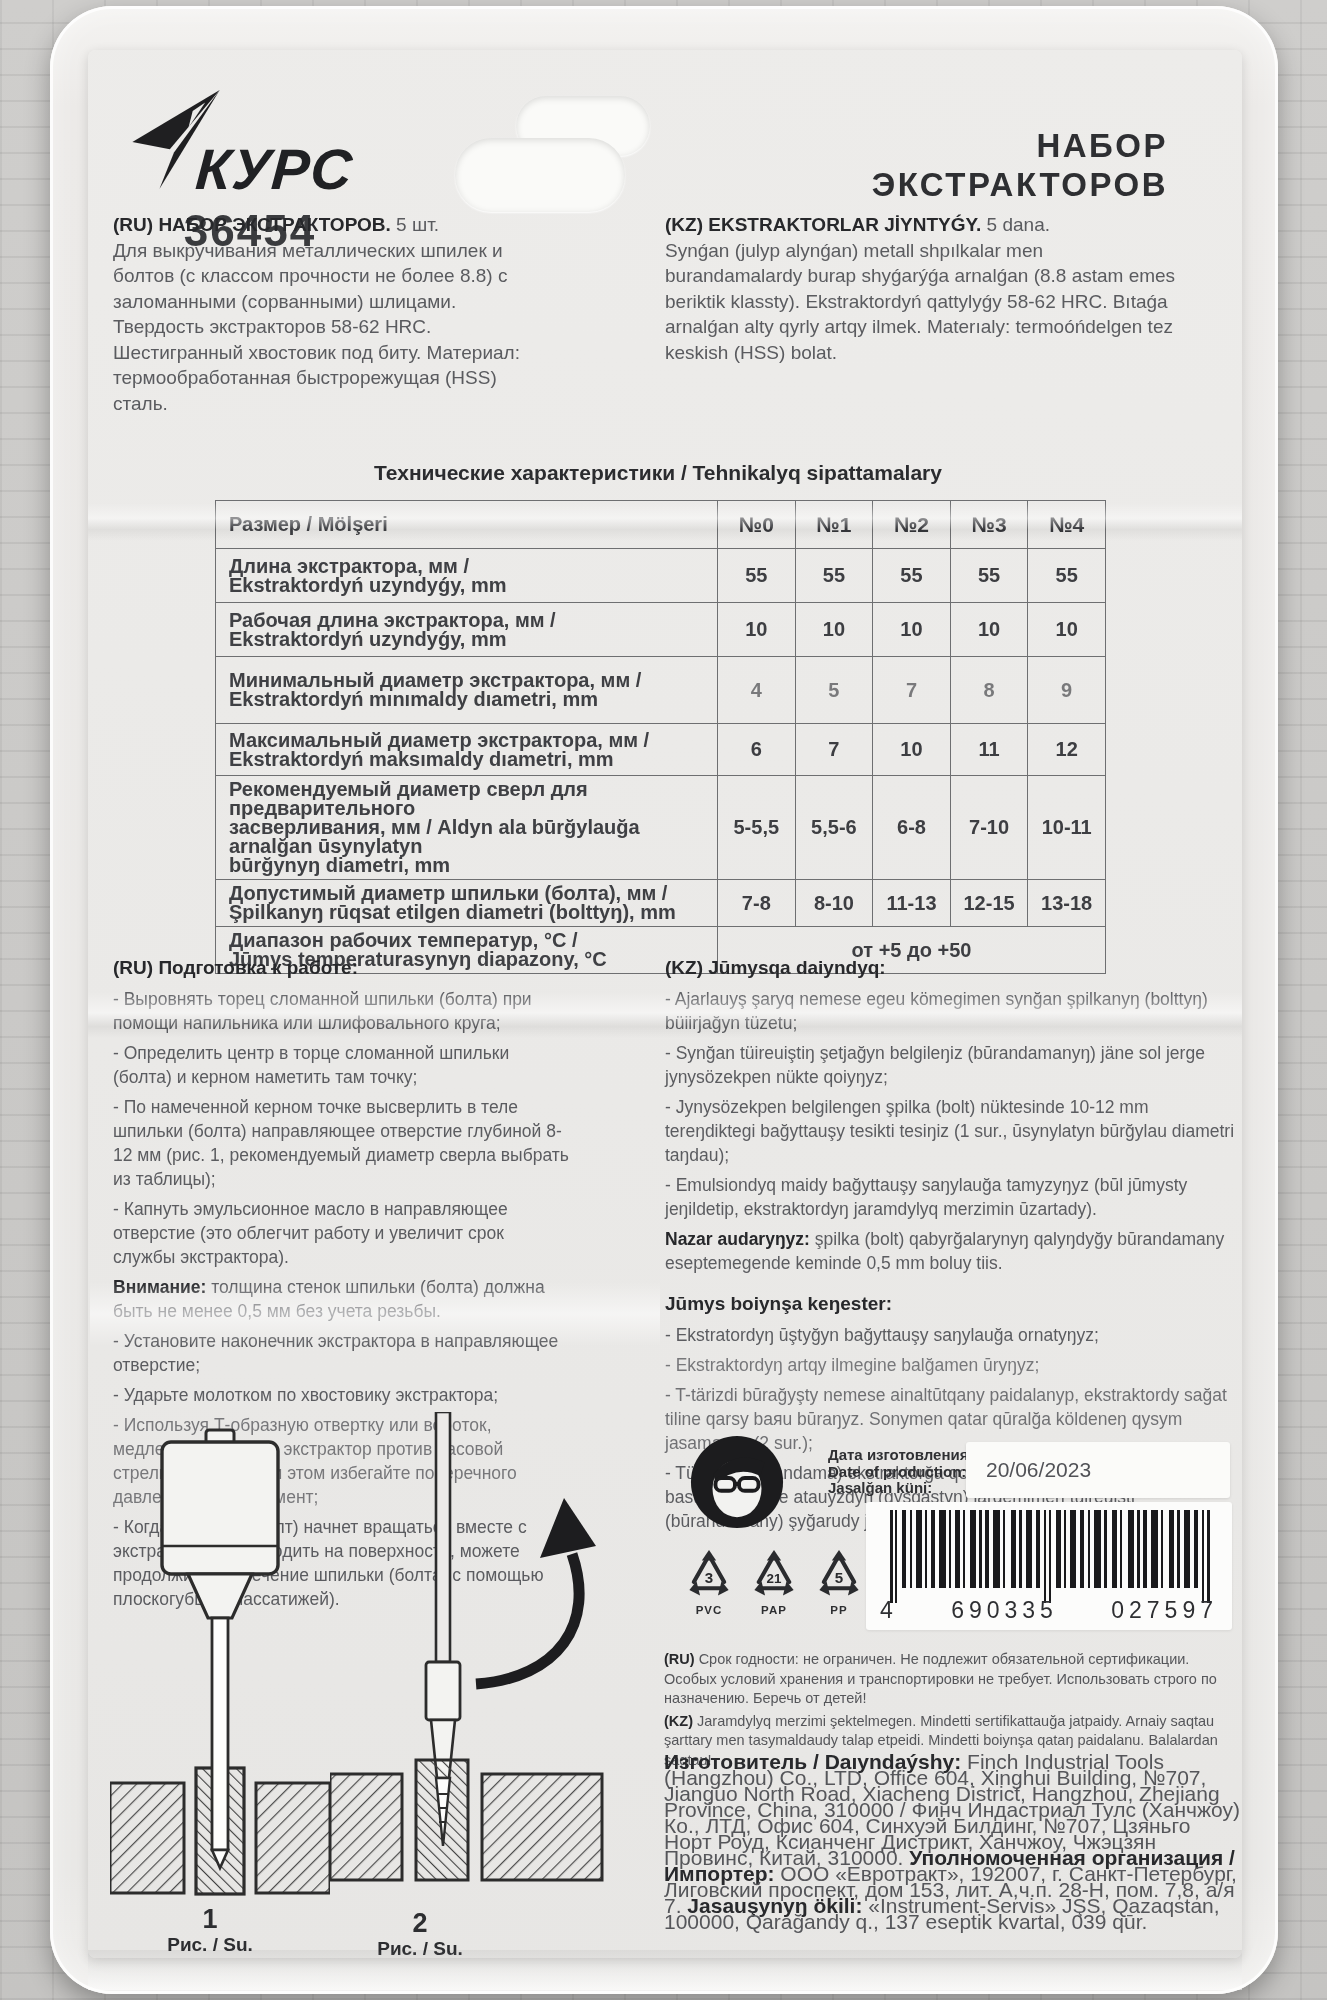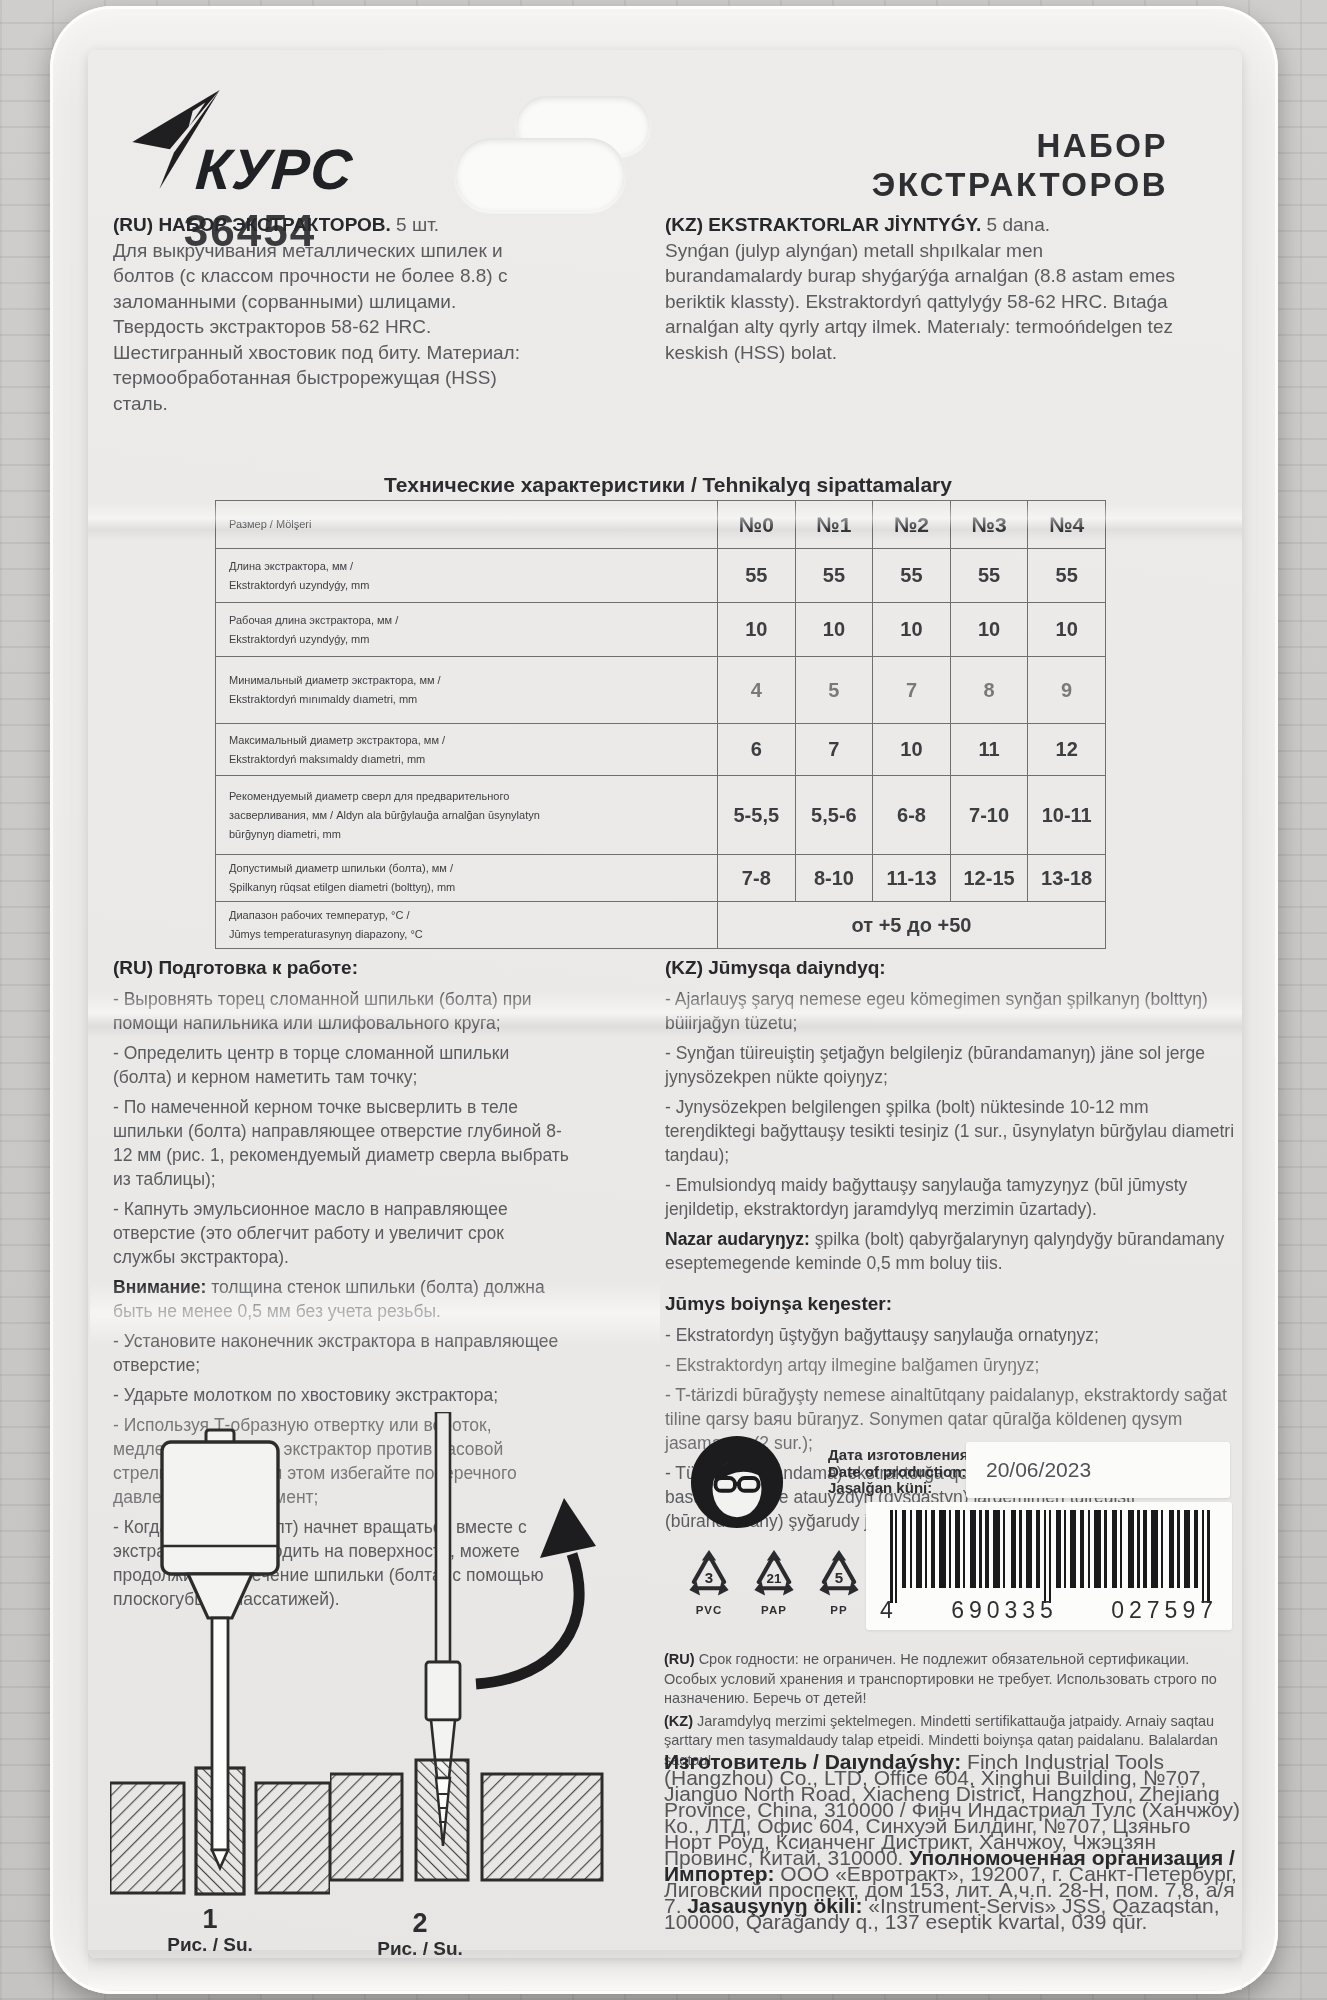--- a/index.html
+++ b/index.html
@@ -26,25 +26,25 @@
   .article{position:absolute;left:150px;top:206px;width:200px;text-align:center;
         font-size:44px;font-weight:bold;letter-spacing:2px;color:#3a3b3e;}
   .prod-title{position:absolute;left:790px;top:126px;width:378px;text-align:right;
         font-size:33px;line-height:39px;font-weight:bold;letter-spacing:2.5px;color:#2e2f32;}
 
   .intro{position:absolute;font-size:19px;line-height:25.5px;color:#5a5b5f;}
   .intro-ru{left:113px;top:212px;width:424px;}
   .intro-kz{left:665px;top:212px;width:512px;}
   .intro b{color:#27282b;}
 
-  .specs-title{position:absolute;left:223px;top:461px;width:890px;text-align:center;
-        font-size:21px;font-weight:bold;color:#2b2c2f;margin-top:12px;}
+  .specs-title{position:absolute;left:213px;top:461px;width:890px;text-align:center;
+        font-size:21px;font-weight:bold;color:#2b2c2f;}
   .spec-table{position:absolute;left:215px;top:500px;width:890px;border-collapse:collapse;table-layout:fixed;}
   .spec-table td,.spec-table th{border:1.4px solid #6e6f71;vertical-align:middle;}
-  .lbl{white-space:pre-line;font-size:11px;font-weight:normal;color:#3f4044;padding:4px 8px 4px 13px;line-height:19px;text-align:left;}
+  .lbl{white-space:pre-line;font-size:20px;font-weight:bold;color:#3f4044;padding:4px 8px 4px 13px;line-height:19px;text-align:left;}
   .val{text-align:center;font-size:20px;font-weight:bold;color:#3d3e42;}
   .colhead{text-align:center;font-size:21px;font-weight:bold;color:#36373b;}
 
   .instr{position:absolute;font-size:17.5px;line-height:24px;color:#5b5c60;}
   .instr-ru{left:113px;top:956px;width:456px;}
   .instr-kz{left:665px;top:956px;width:575px;}
   .instr h3{margin:0 0 7px 0;font-size:19px;color:#27282b;}
   .instr .tips-head{margin-top:17px;}
   .instr p{margin:0 0 6px 0;}
   .instr b{color:#27282b;}

